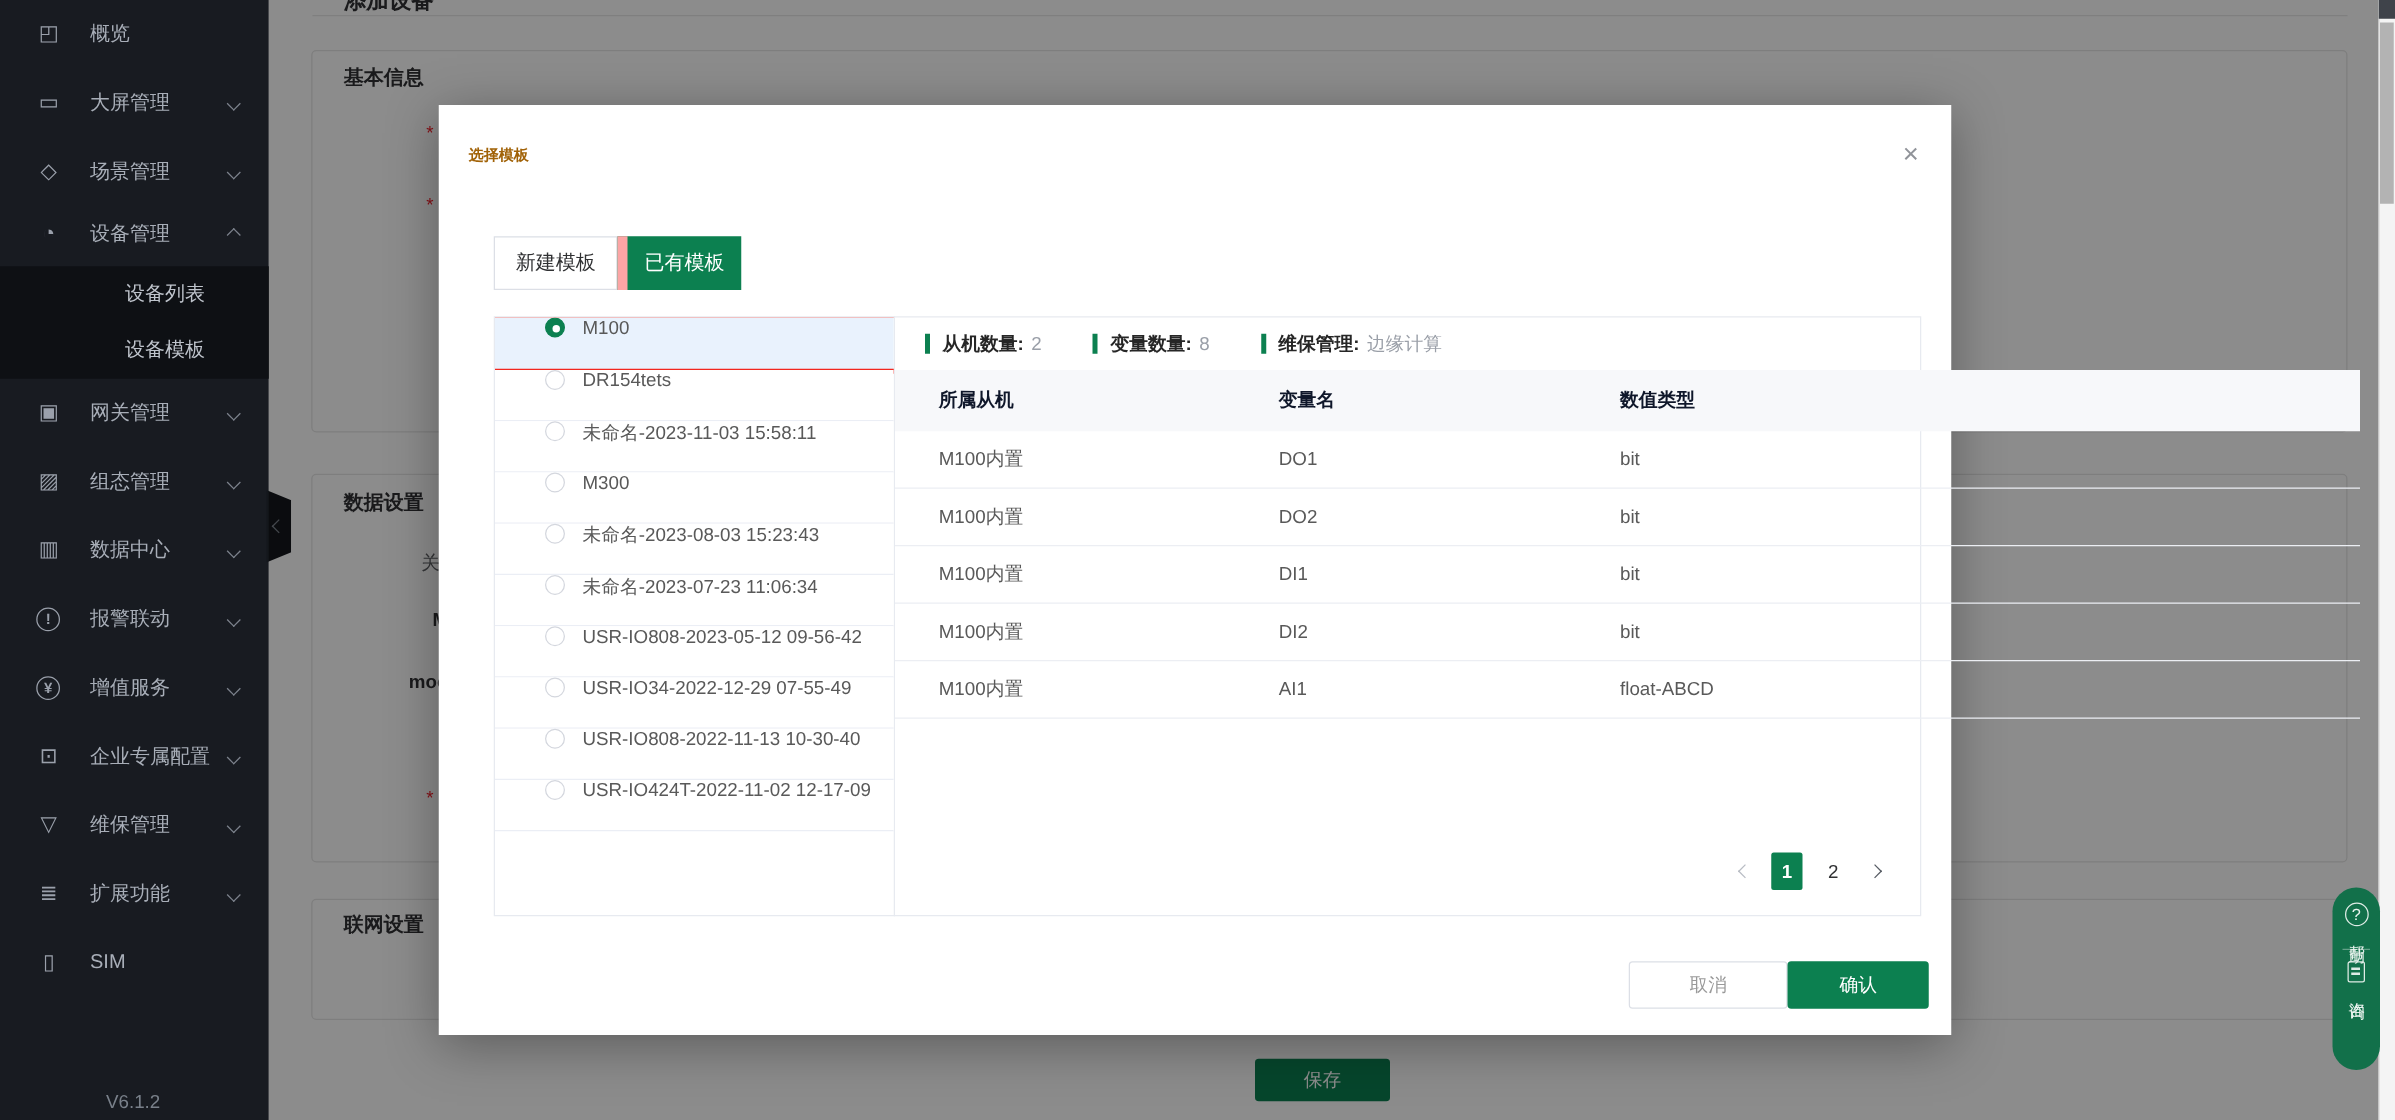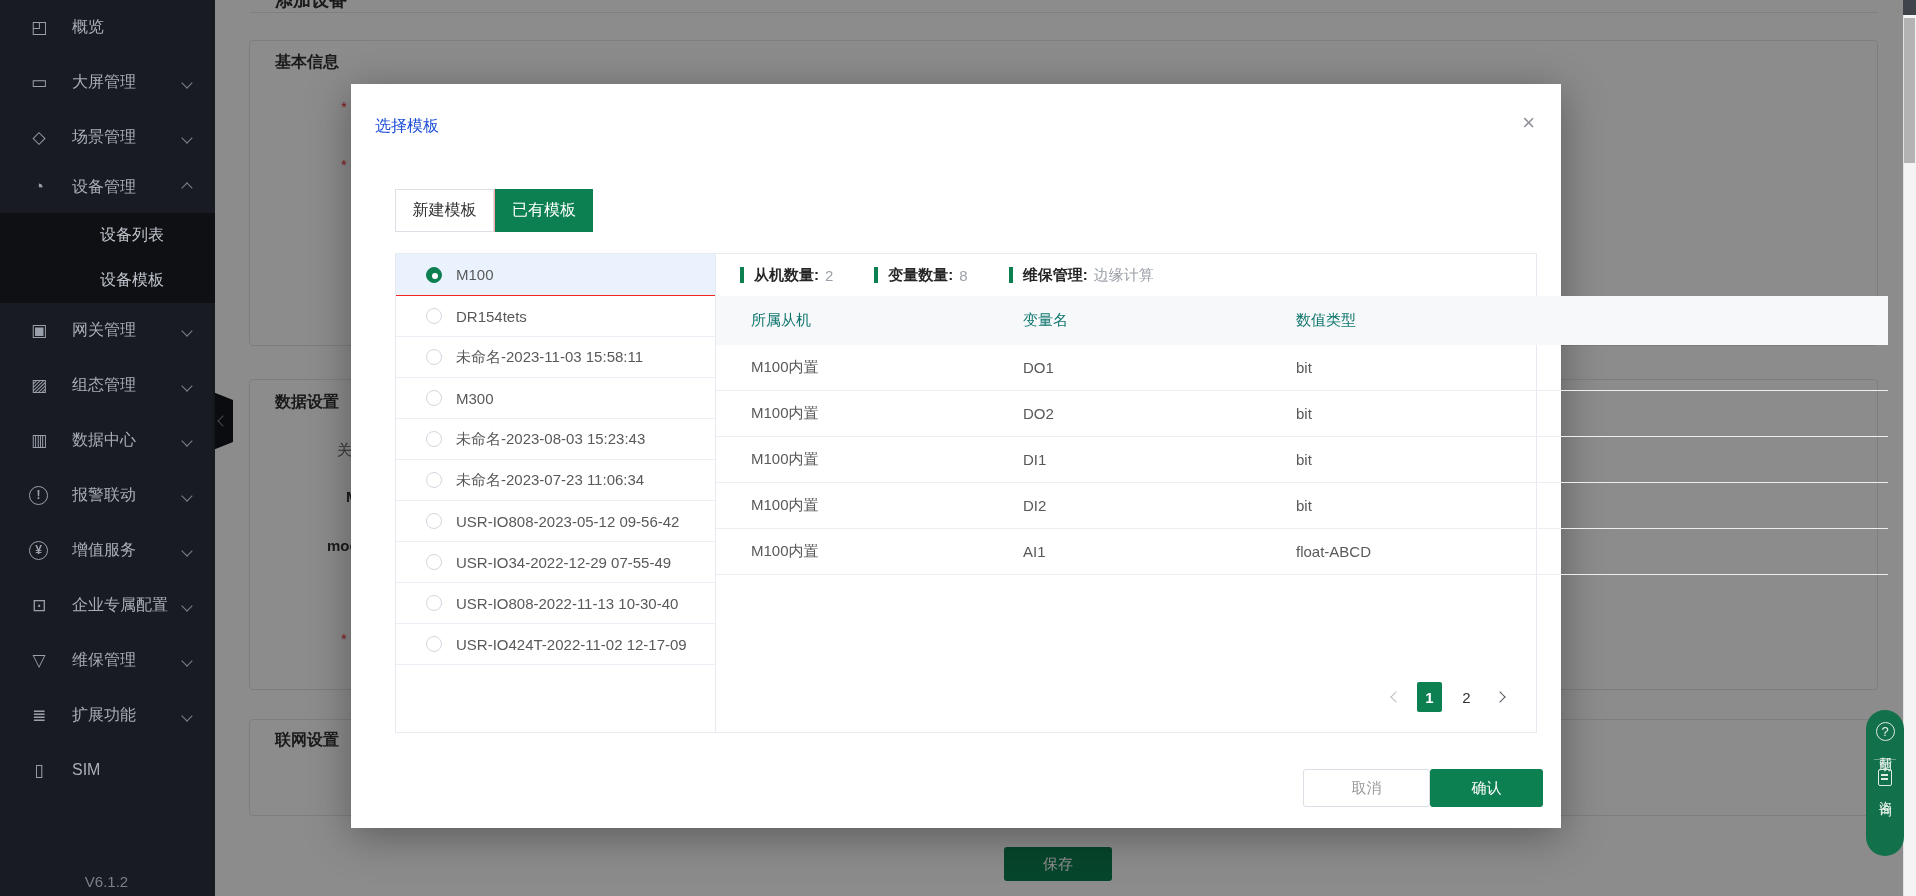--- a/index.html
+++ b/index.html
@@ -34,51 +34,51 @@
   .frag { position:absolute; color:#606266; font-size:15px; white-space:nowrap; }
   .frag.star { color:#f5222d; }
   .frag.b { font-weight:bold; color:#303133; }
   .save-btn { position:absolute; left:789px; top:847px; width:108px; height:34px; background:#0c8050; color:#fff; font-size:15px;
     border:none; border-radius:3px; cursor:pointer; }
   .overlay { position:absolute; left:215px; top:0; right:13px; bottom:0; background:rgba(0,0,0,0.45); z-index:9; }
 
   
   .modal { position:absolute; left:351px; top:84px; width:1210px; height:744px; background:#fff; z-index:10;
     box-shadow:0 8px 40px rgba(0,0,0,0.35); }
-  .modal-title { position:absolute; left:24px; top:32px; font-size:16px; color:#1d4ed8; font-weight:400; }
+  .modal-title { position:absolute; left:24px; top:32px; font-size:12px; color:#a16207; font-weight:700; }
   .modal-close { position:absolute; right:26px; top:28px; font-size:22px; color:#909399; cursor:pointer; line-height:1; }
   .tabs { position:absolute; left:44px; top:105px; display:flex; }
   .tab { width:99px; height:43px; display:flex; align-items:center; justify-content:center; font-size:16px; cursor:pointer; }
   .tab.plain { background:#fff; border:1px solid #dcdfe6; color:#303133; }
-  .tab.active { background:#0c8050; color:#fff; border-left:1px solid #fca5a5; }
+  .tab.active { background:#0c8050; color:#fff; border-left:8px solid #fca5a5; }
 
   .content-box { position:absolute; left:44px; top:169px; width:1142px; height:480px; border:1px solid #e7eaf0; }
   .v-divider { position:absolute; left:364px; top:169px; width:1px; height:480px; background:#e7eaf0; }
 
   .tpl-list { position:absolute; left:45px; top:170px; width:319px; height:478px; overflow:hidden; }
-  .tpl-row { position:relative; height:41px; display:flex; align-items:center; padding-left:30px;
+  .tpl-row { position:relative; height:41px; display:flex; align-items:flex-start; padding-left:40px;
     border-bottom:1px solid #ebeef5; font-size:15px; color:#595959; background:#fff; cursor:pointer; white-space:nowrap; }
   .tpl-row.selected { background:#e9f2fd; height:42px; }
   .radio { width:16px; height:16px; border-radius:50%; border:1px solid #d4d7de; background:#fff; flex:0 0 auto; }
   .radio.on { background:#0c8050; border-color:#0c8050; position:relative; }
   .radio.on::after { content:""; position:absolute; left:5px; top:5px; width:6px; height:6px; border-radius:50%; background:#fff; }
   .tpl-name { margin-left:14px; }
   .annot { position:absolute; left:-9px; right:-9px; top:-4px; bottom:-4px; border:4px solid #f3271f; border-radius:2px; pointer-events:none; }
 
   .stats { position:absolute; left:389px; top:170px; width:796px; height:42px; display:flex; align-items:center; }
   .stat { display:flex; align-items:center; margin-right:41px; }
   .stat .bar { width:4px; height:16px; background:#0c8050; margin-right:10px; }
   .stat .lab { font-size:15px; font-weight:bold; color:#262626; margin-right:6px; white-space:nowrap; }
   .stat .val { font-size:15px; color:#9a9fa8; white-space:nowrap; }
 
   .dtable { position:absolute; left:365px; top:212px; width:1172px; }
   .trow { display:flex; align-items:center; height:46px; border-bottom:1px solid #eceef3; }
   .trow.head { height:49px; background:#f7f8fa; border-bottom:none; }
   .tc { padding-left:35px; font-size:15px; color:#595959; white-space:nowrap; }
-  .trow.head .tc { color:#0f766e; font-weight:normal; }
+  .trow.head .tc { color:#0f172a; font-weight:bold; }
   .tc.c1 { width:272px; } .tc.c2 { width:273px; } .tc.c3 { width:300px; }
 
   .pager { position:absolute; left:1030px; top:596px; height:34px; display:flex; align-items:center; }
   .pg-arrow { width:30px; display:flex; justify-content:center; cursor:pointer; }
   .pg-arrow .chev { border-color:#b8bcc4; }
   .pg-arrow.next .chev { border-color:#565b63; }
   .pg-num { min-width:25px; height:30px; display:flex; align-items:center; justify-content:center;
     font-size:15px; color:#303133; margin:0 6px; cursor:pointer; border-radius:2px; }
   .pg-num.active { background:#0c8050; color:#fff; font-weight:bold; }
 

